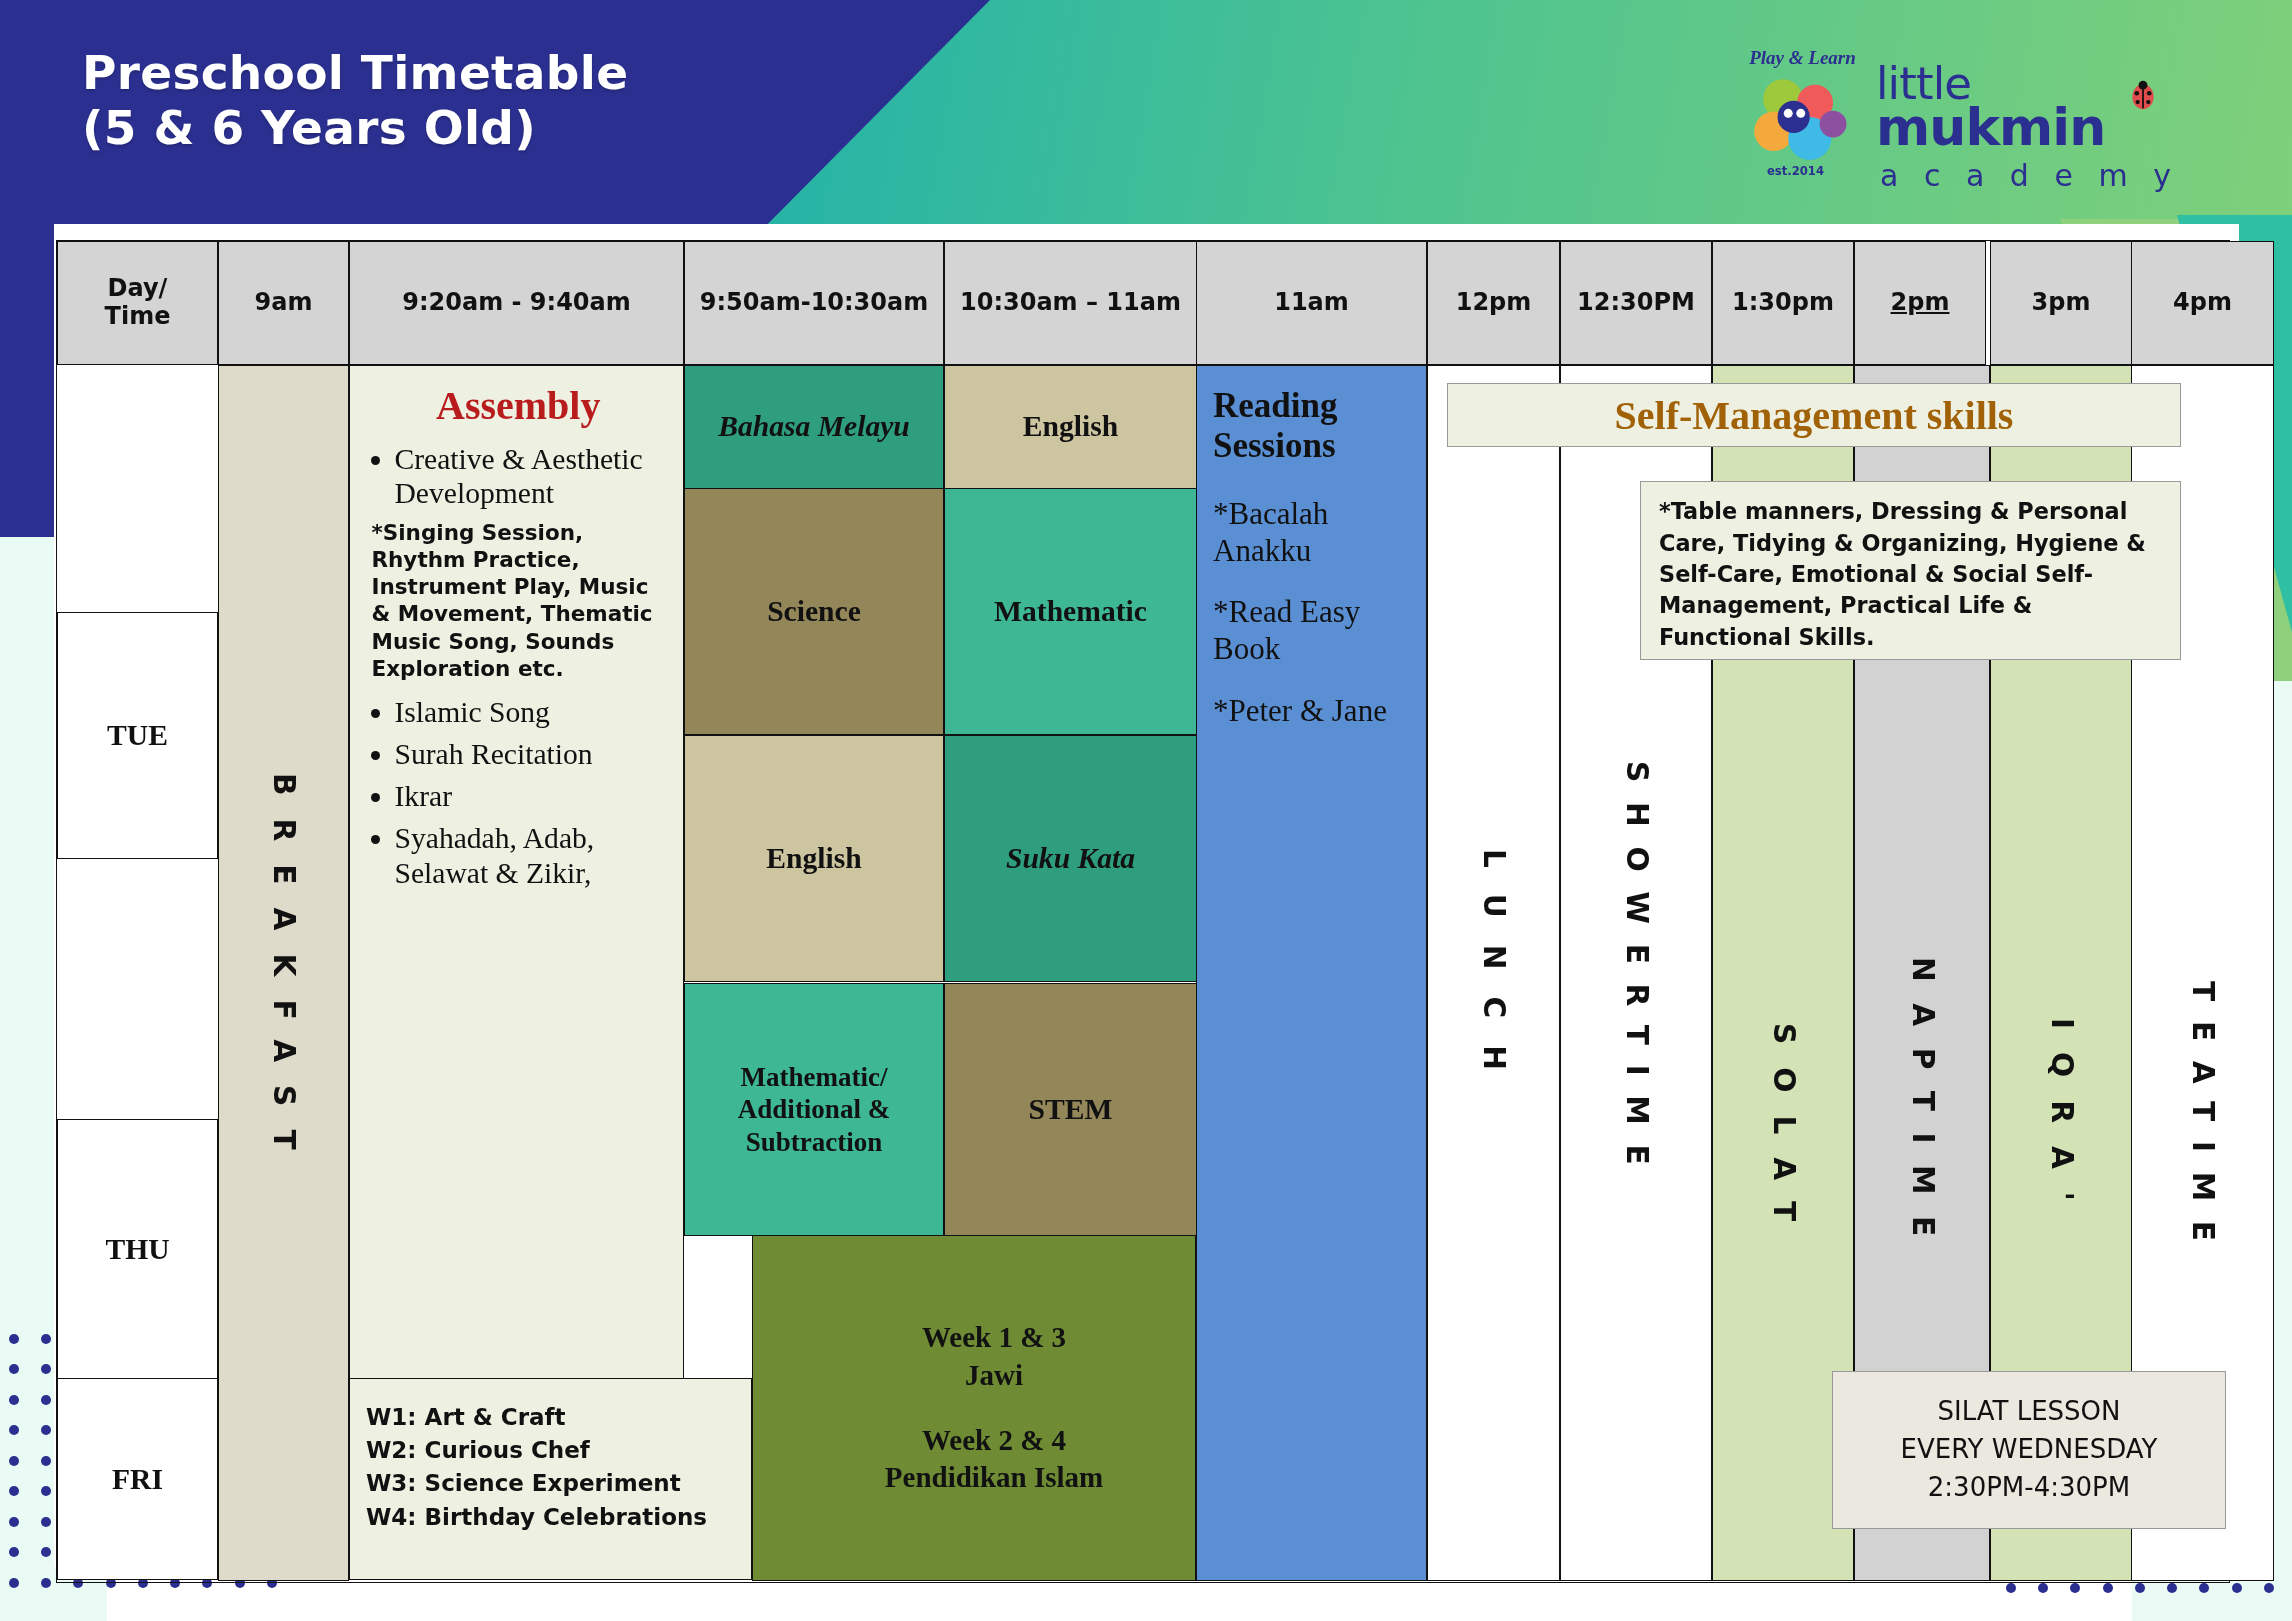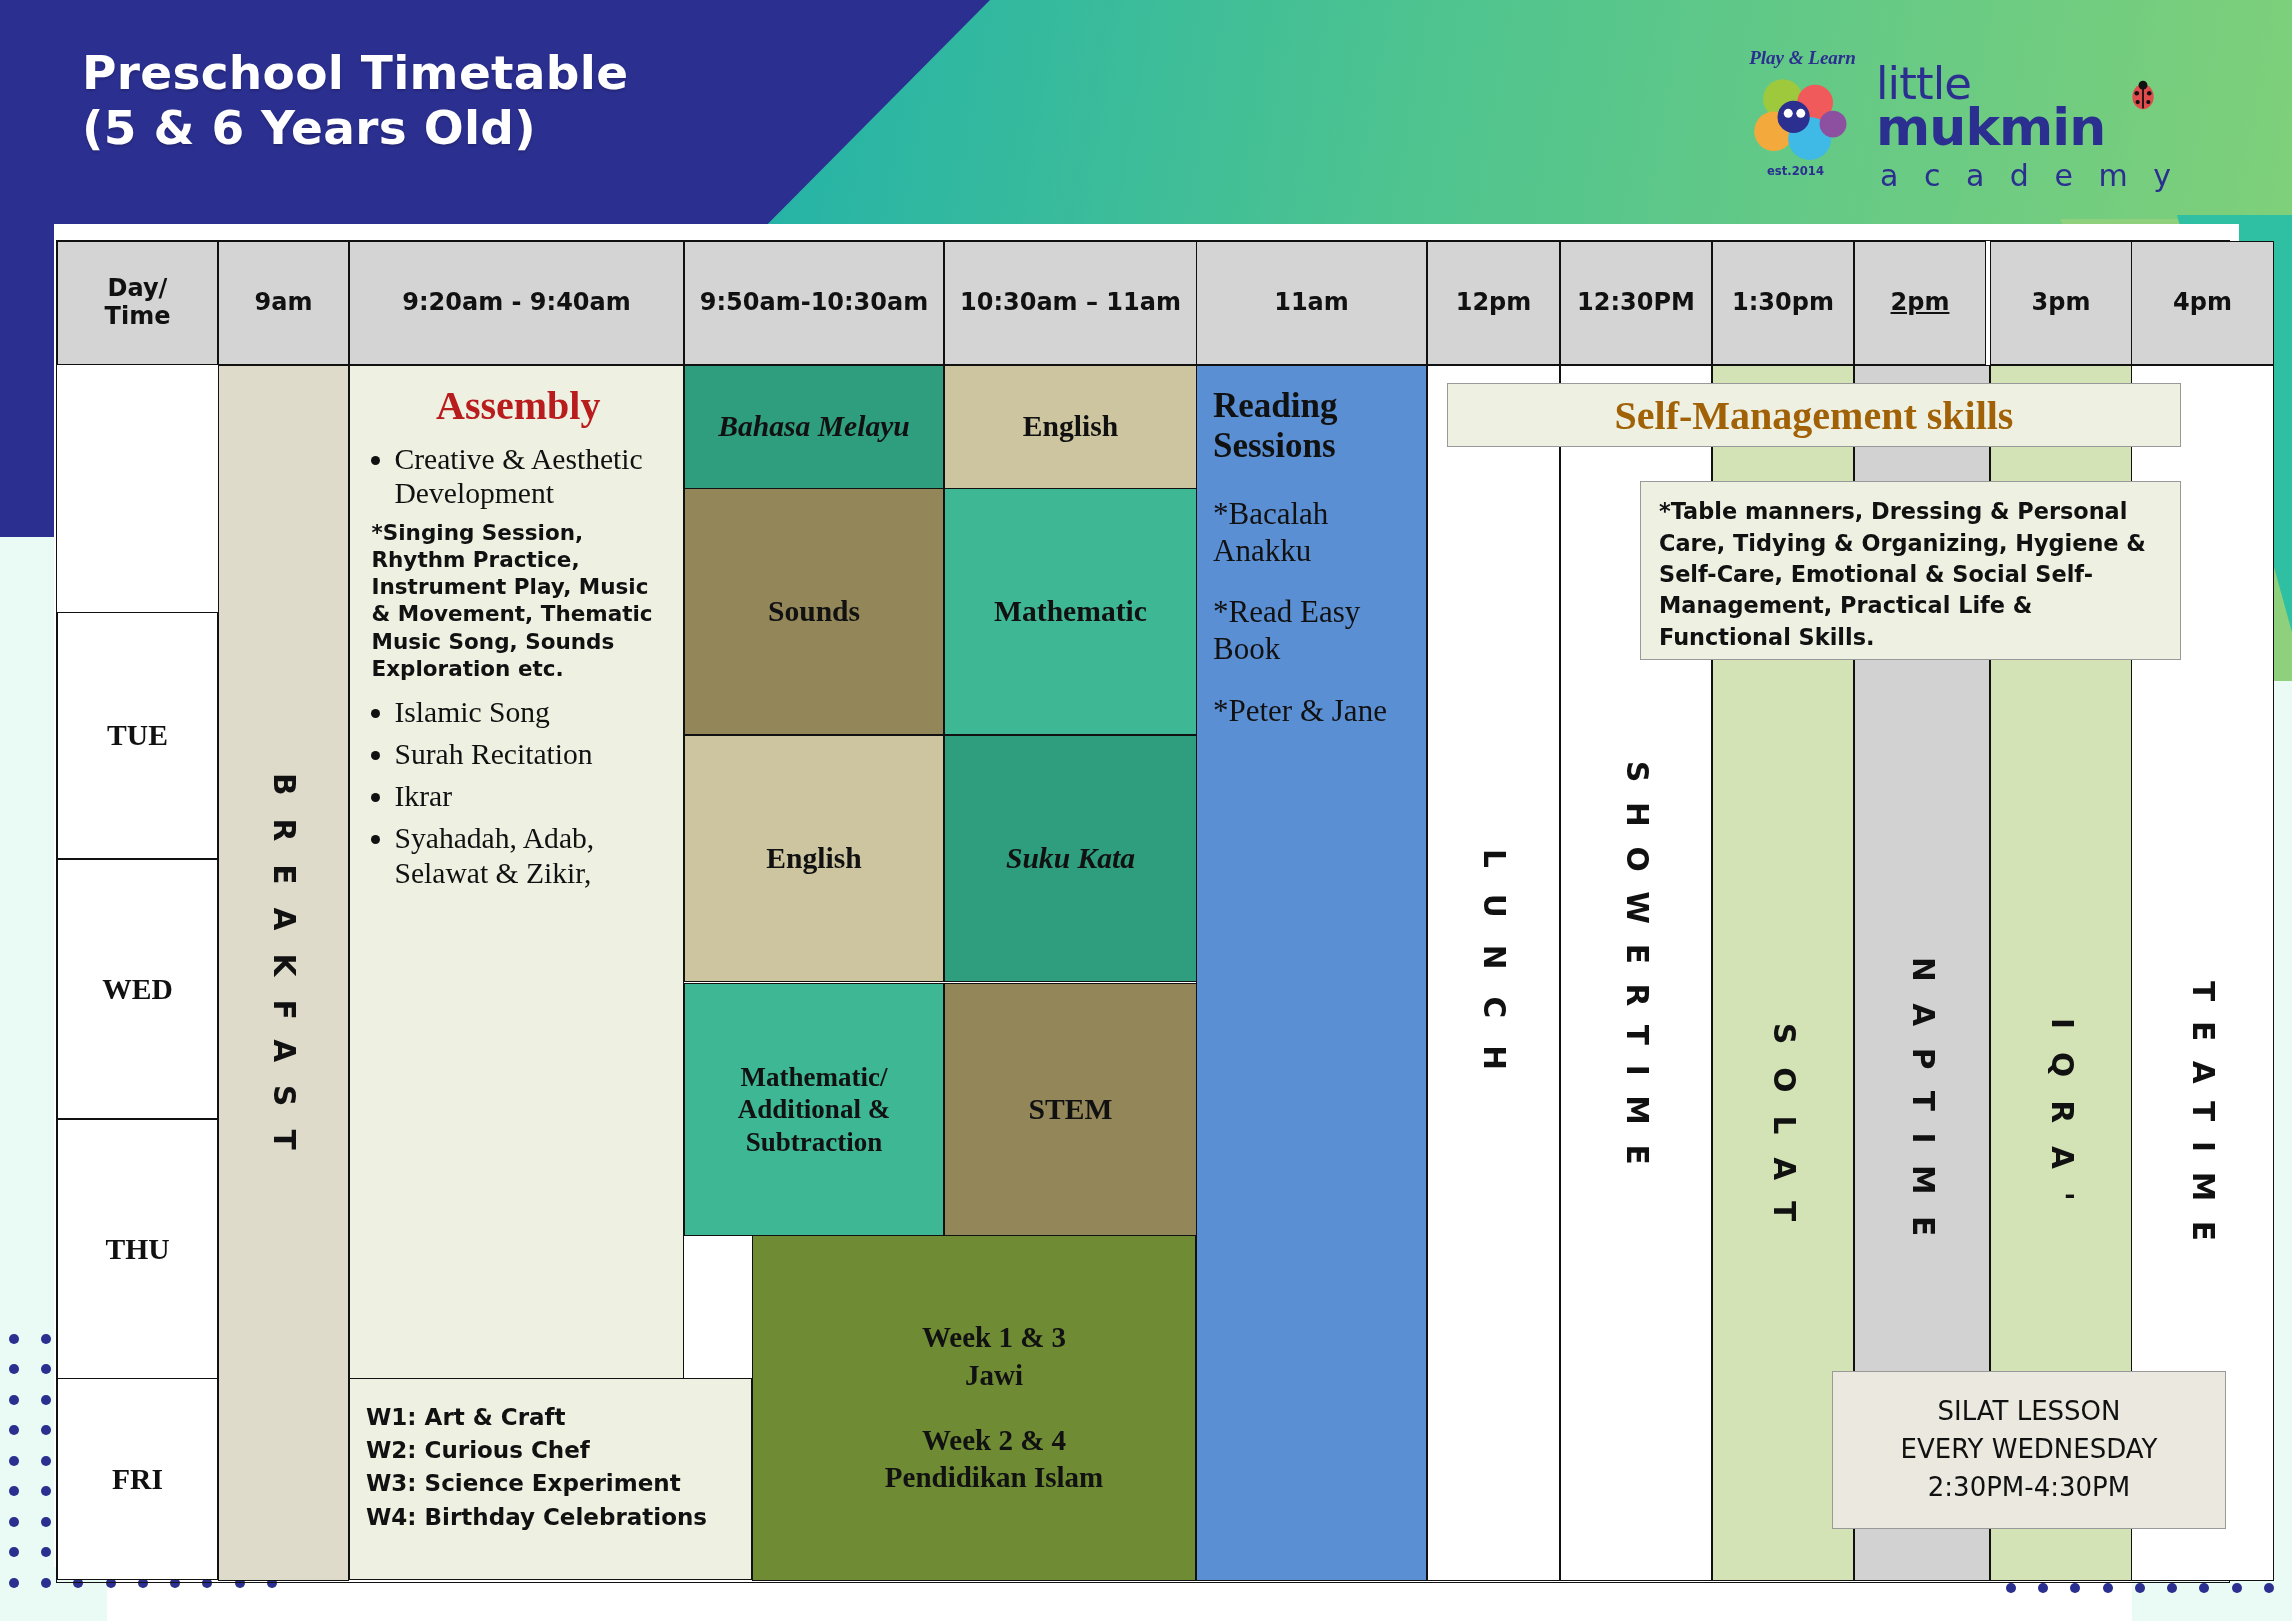--- a/index.html
+++ b/index.html
@@ -349,21 +349,20 @@
   <div class="cell hdr" style="left:887px;top:0;width:253px;height:124px;">10:30am – 11am</div>
   <div class="cell hdr" style="left:1139px;top:0;width:231px;height:124px;">11am</div>
   <div class="cell hdr" style="left:1370px;top:0;width:133px;height:124px;">12pm</div>
   <div class="cell hdr" style="left:1503px;top:0;width:152px;height:124px;">12:30PM</div>
   <div class="cell hdr" style="left:1655px;top:0;width:142px;height:124px;">1:30pm</div>
   <div class="cell hdr" style="left:1797px;top:0;width:132px;height:124px;text-decoration:underline;">2pm</div>
   <div class="cell hdr" style="left:1933px;top:0;width:142px;height:124px;">3pm</div>
   <div class="cell hdr" style="left:2074px;top:0;width:143px;height:124px;">4pm</div>
 
   <div class="cell daycell" style="left:0;top:371px;width:161px;height:247px;">TUE</div>
-  <div class="cell daycell" style="left:0;top:618px;width:161px;height:260px;">WED</div>
   <div class="cell daycell" style="left:0;top:878px;width:161px;height:260px;">THU</div>
   <div class="cell daycell" style="left:0;top:1137px;width:161px;height:202px;">FRI</div>
 
   <div class="cell vert" style="left:161px;top:124px;width:131px;height:1216px;background:#dedbcb;border:0.9px solid #111;">
     <span style="writing-mode:vertical-rl;letter-spacing:23px;">BREAKFAST</span>
   </div>
 
   <div class="cell" id="assembly" style="left:292px;top:124px;width:335px;height:1014px;">
     <div class="atitle">Assembly</div>
     <ul>
@@ -374,21 +373,21 @@
       <li>Islamic Song</li>
       <li>Surah Recitation</li>
       <li>Ikrar</li>
       <li>Syahadah, Adab, Selawat &amp; Zikir,</li>
     </ul>
   </div>
 
   <div class="cell subjcell ital" style="left:627px;top:124px;width:260px;height:124px;background:#2f9e7e;border:0.9px solid #111;">Bahasa Melayu</div>
   <div class="cell subjcell" style="left:887px;top:124px;width:253px;height:124px;background:#cdc5a0;border:0.9px solid #111;">English</div>
 
-  <div class="cell subjcell" style="left:627px;top:247px;width:260px;height:247px;background:#93875a;border:0.9px solid #111;">Sounds</div>
+  <div class="cell subjcell" style="left:627px;top:247px;width:260px;height:247px;background:#93875a;border:0.9px solid #111;">Science</div>
   <div class="cell subjcell" style="left:887px;top:247px;width:253px;height:247px;background:#3eb894;border:0.9px solid #111;">Mathematic</div>
 
   <div class="cell subjcell" style="left:627px;top:494px;width:260px;height:247px;background:#cdc5a0;border:0.9px solid #111;">English</div>
   <div class="cell subjcell ital" style="left:887px;top:494px;width:253px;height:247px;background:#2f9e7e;border:0.9px solid #111;">Suku Kata</div>
 
   <div class="cell subjcell" style="left:627px;top:742px;width:260px;height:253px;background:#3eb894;border:0.9px solid #111;font-size:27px;">Mathematic/ Additional &amp; Subtraction</div>
   <div class="cell subjcell" style="left:887px;top:742px;width:253px;height:253px;background:#93875a;border:0.9px solid #111;">STEM</div>
 
   <div class="cell" id="fri-left" style="left:292px;top:1137px;width:403px;height:202px;">
     <div>W1: Art &amp; Craft</div>

